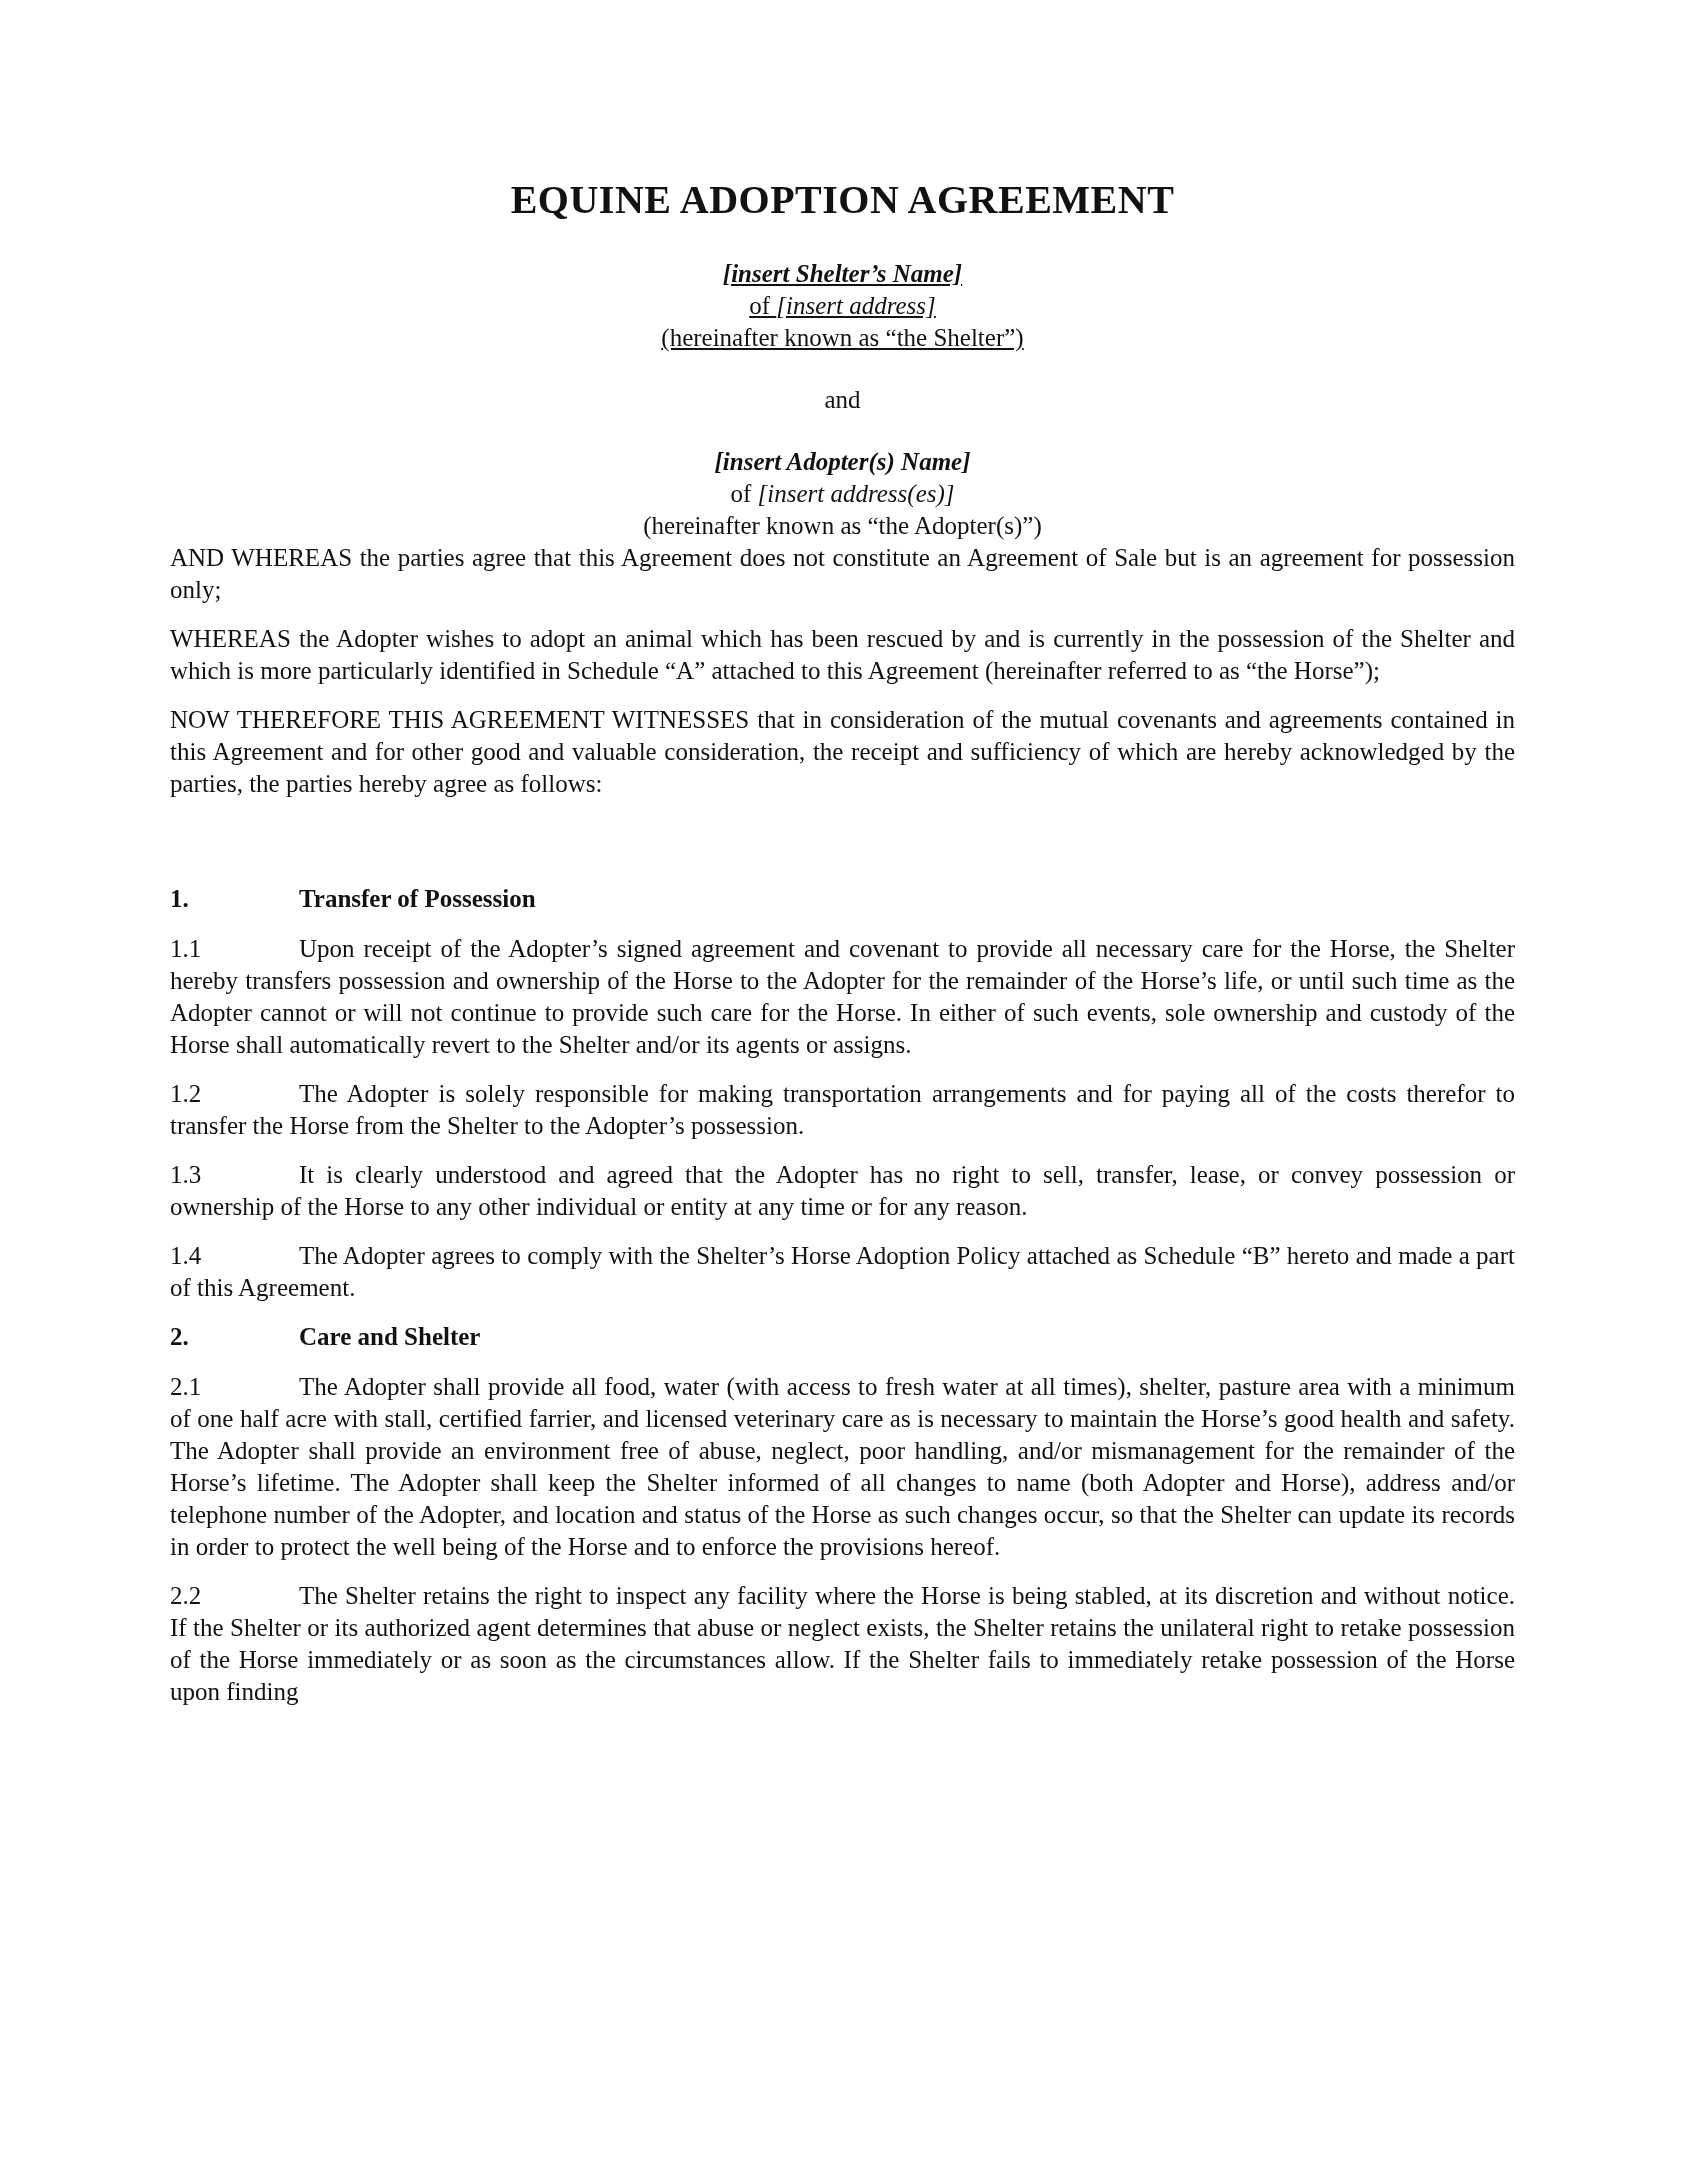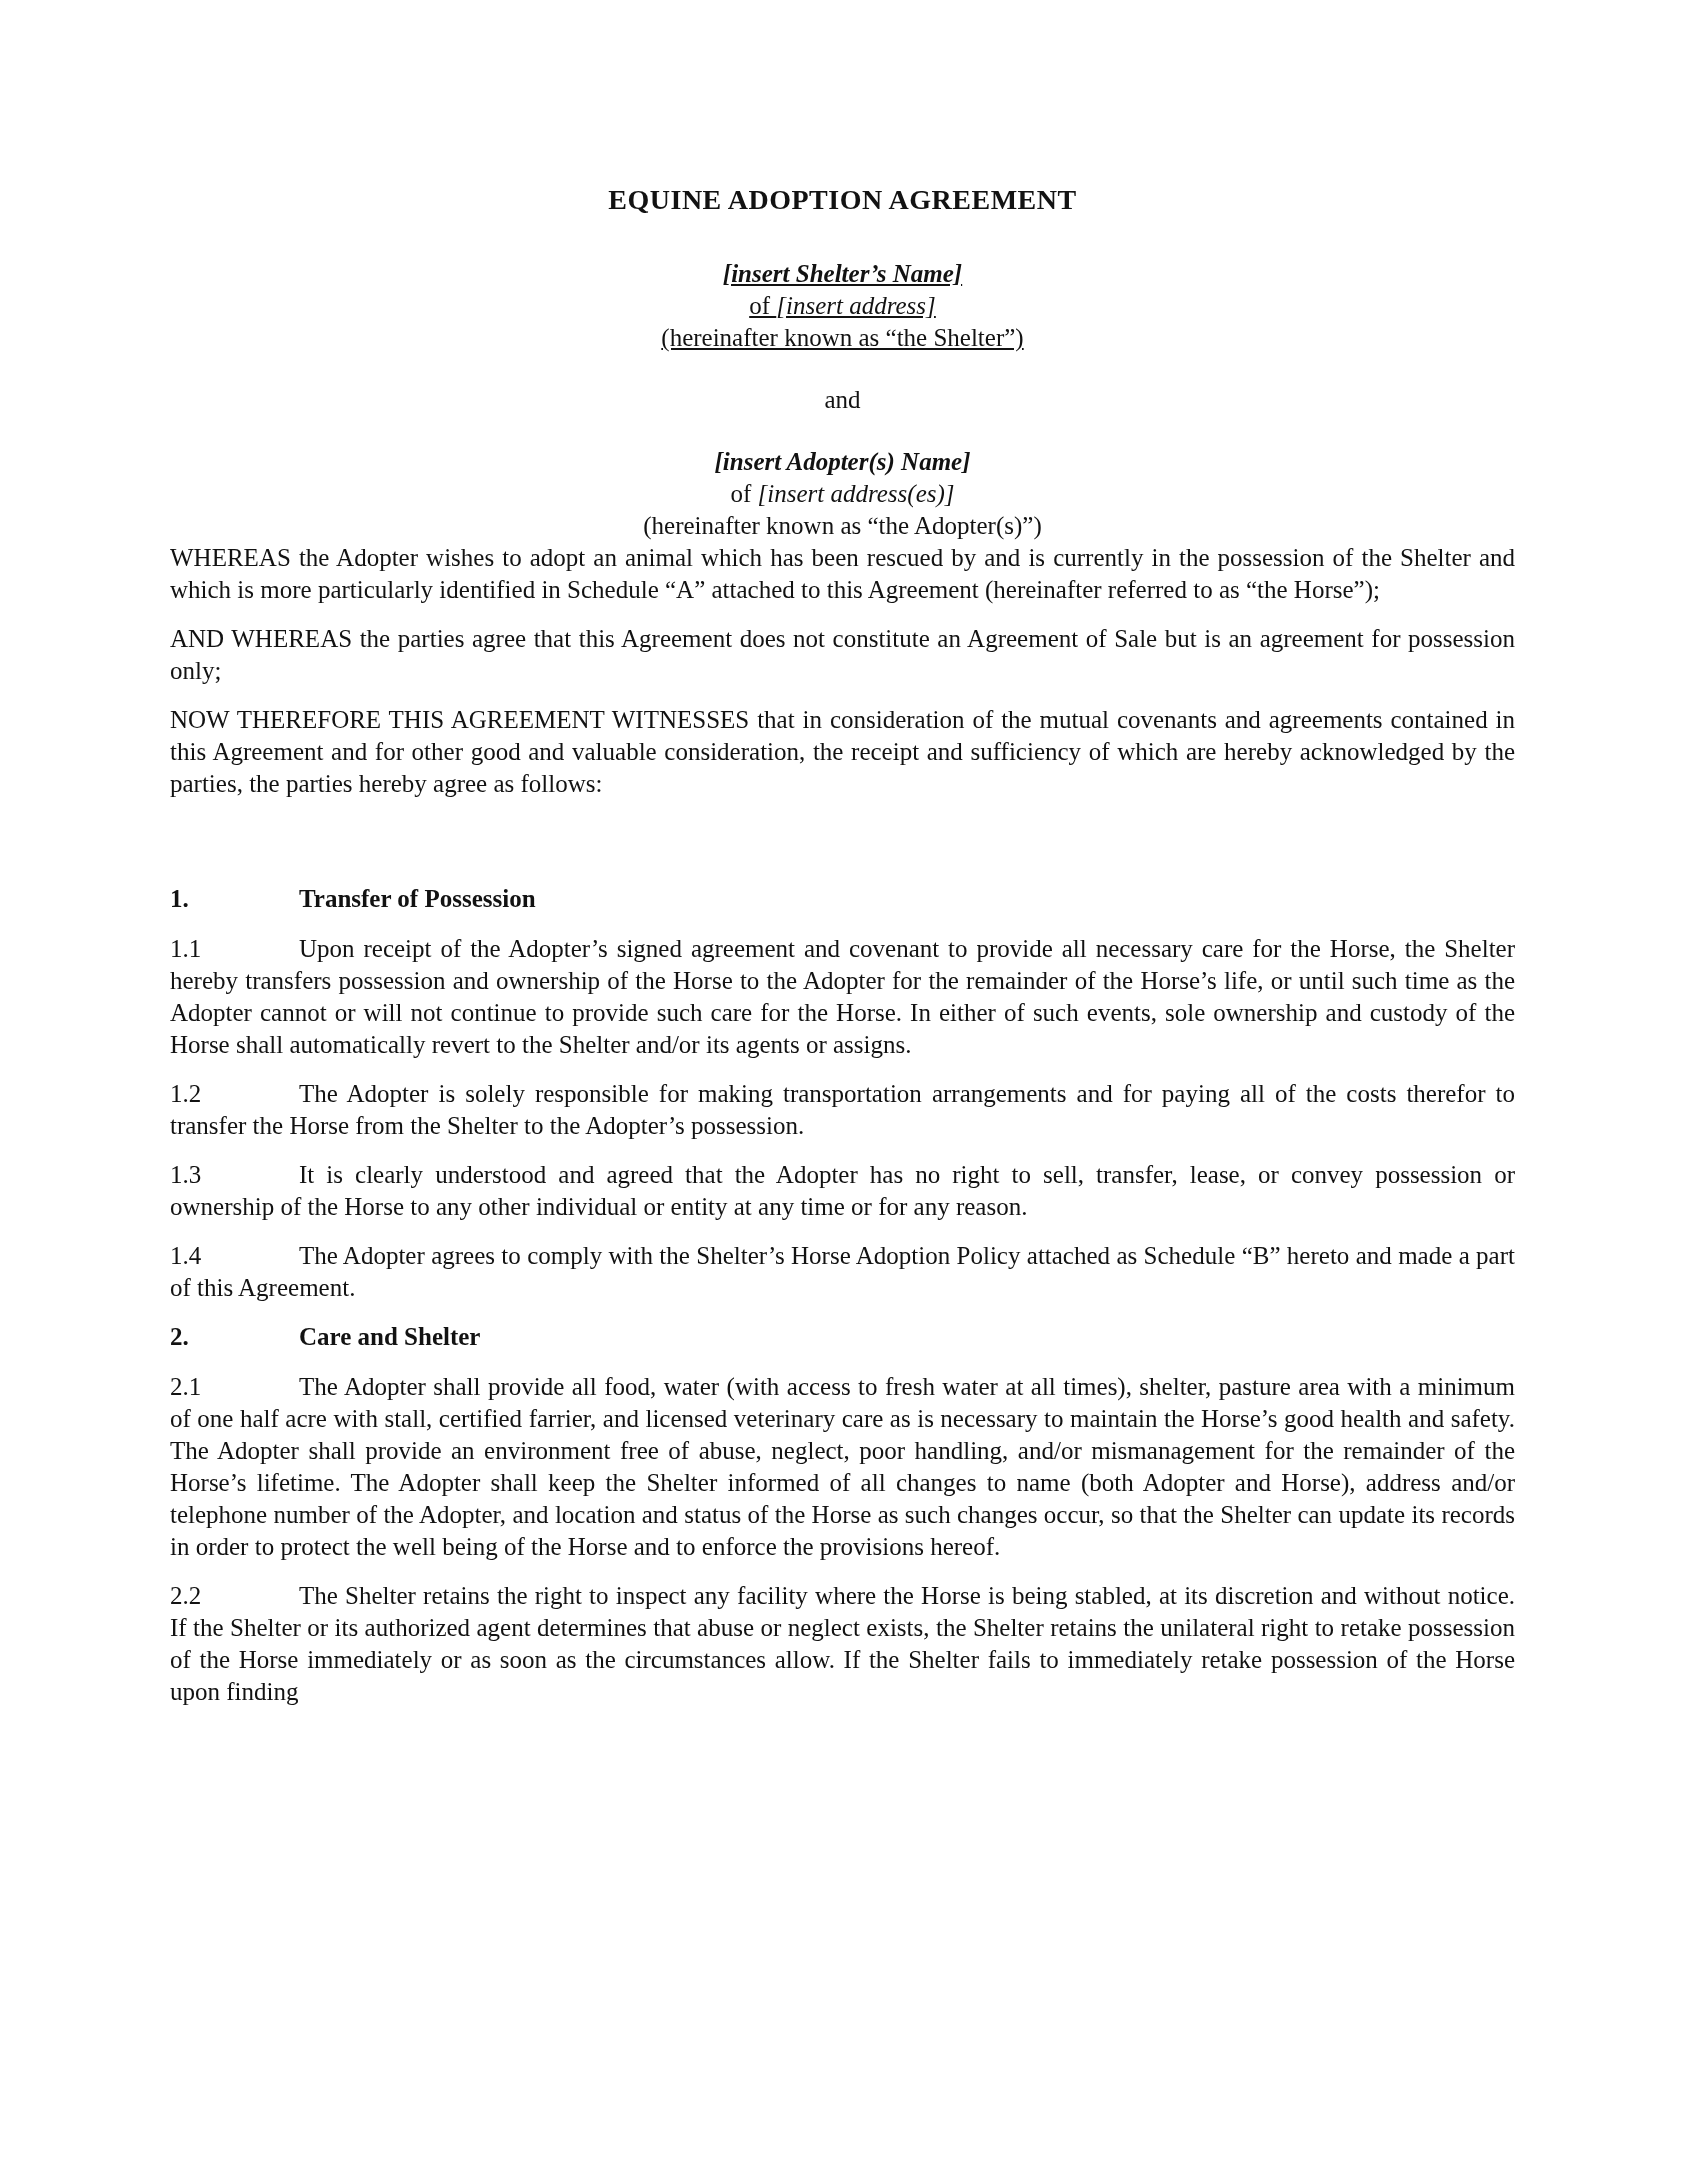--- a/index.html
+++ b/index.html
@@ -17,21 +17,21 @@
     padding: 176px 168px 0 170px;
     font-family: "Liberation Serif", "DejaVu Serif", serif;
     font-size: 25px;
     line-height: 32px;
     color: #121212;
     overflow: hidden;
   }
   .doc-title {
     margin: 0 0 34px 0;
     text-align: center;
-    font-size: 28px;
+    font-size: 40px;
     line-height: 48px;
     font-weight: bold;
     letter-spacing: 0.5px;
   }
   p { margin: 0; }
   .intro {
     margin-bottom: 38px;
     text-align: left;
   }
   .party-block {
@@ -85,22 +85,22 @@
 
   <div class="conjunction">and</div>
 
   <div class="party-block adopter">
     <div class="party-name">[insert Adopter(s) Name]</div>
     <div class="party-address"><span>of </span><span class="bracketed">[insert address(es)]</span></div>
     <div>(hereinafter known as “the Adopter(s)”)</div>
   </div>
 
   <div class="recitals">
+    <p class="recital">AND WHEREAS the parties agree that this Agreement does not constitute an Agreement of Sale but is an agreement for possession only;</p>
     <p class="recital">WHEREAS the Adopter wishes to adopt an animal which has been rescued by and is currently in the possession of the Shelter and which is more particularly identified in Schedule “A” attached to this Agreement (hereinafter referred to as “the Horse”);</p>
-    <p class="recital">AND WHEREAS the parties agree that this Agreement does not constitute an Agreement of Sale but is an agreement for possession only;</p>
     <p class="recital"><span class="lead">NOW THEREFORE THIS AGREEMENT WITNESSES</span><span> that in consideration of the mutual covenants and agreements contained in this Agreement and for other good and valuable consideration, the receipt and sufficiency of which are hereby acknowledged by the parties, the parties hereby agree as follows:</span></p>
   </div>
 
   <div>
     <p class="section-heading first"><span class="num">1.</span><span>Transfer of Possession</span></p>
     <p class="clause"><span class="num">1.1</span><span>Upon receipt of the Adopter’s signed agreement and covenant to provide all necessary care for the Horse, the Shelter hereby transfers possession and ownership of the Horse to the Adopter for the remainder of the Horse’s life, or until such time as the Adopter cannot or will not continue to provide such care for the Horse. In either of such events, sole ownership and custody of the Horse shall automatically revert to the Shelter and/or its agents or assigns.</span></p>
     <p class="clause"><span class="num">1.2</span><span>The Adopter is solely responsible for making transportation arrangements and for paying all of the costs therefor to transfer the Horse from the Shelter to the Adopter’s possession.</span></p>
     <p class="clause"><span class="num">1.3</span><span>It is clearly understood and agreed that the Adopter has no right to sell, transfer, lease, or convey possession or ownership of the Horse to any other individual or entity at any time or for any reason.</span></p>
     <p class="clause"><span class="num">1.4</span><span>The Adopter agrees to comply with the Shelter’s Horse Adoption Policy attached as Schedule “B” hereto and made a part of this Agreement.</span></p>
   </div>

